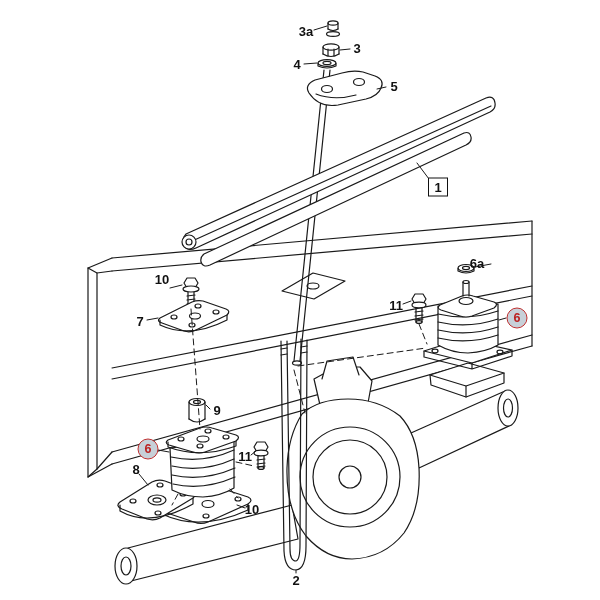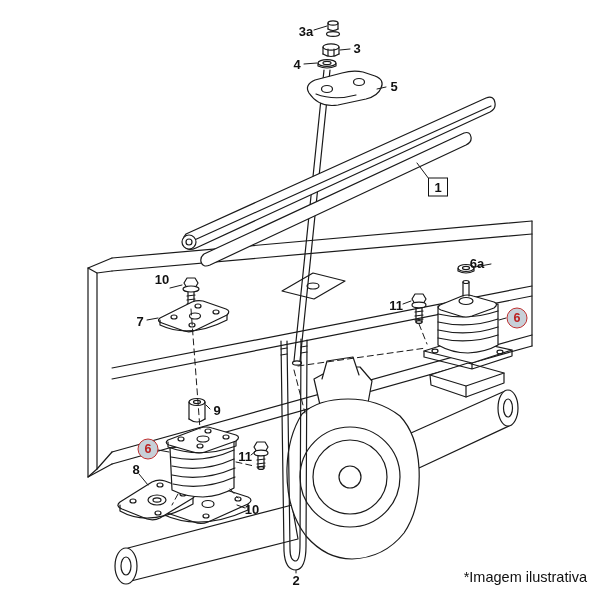--- a/index.html
+++ b/index.html
@@ -256,15 +256,14 @@
   <div class="callout circled" style="left:517px;top:318px">6</div>
   <div class="callout plain" style="left:162px;top:279px">10</div>
   <div class="callout plain" style="left:140px;top:321px">7</div>
   <div class="callout plain" style="left:217px;top:410px">9</div>
   <div class="callout circled" style="left:148px;top:449px">6</div>
   <div class="callout plain" style="left:245px;top:456px">11</div>
   <div class="callout plain" style="left:136px;top:469px">8</div>
   <div class="callout plain" style="left:252px;top:509px">10</div>
   <div class="callout plain" style="left:296px;top:580px">2</div>
 
-  <div class="footnote">*Imagem ilustrativa</div>
 
 </div>
 
 </body></html>

